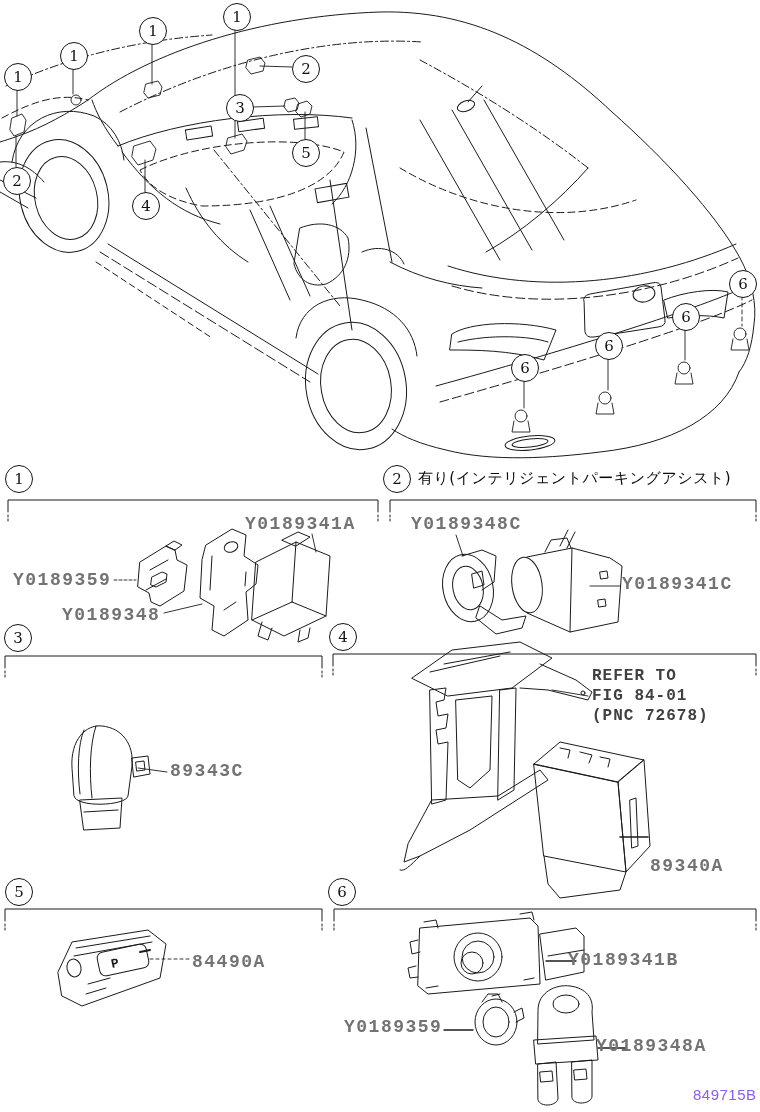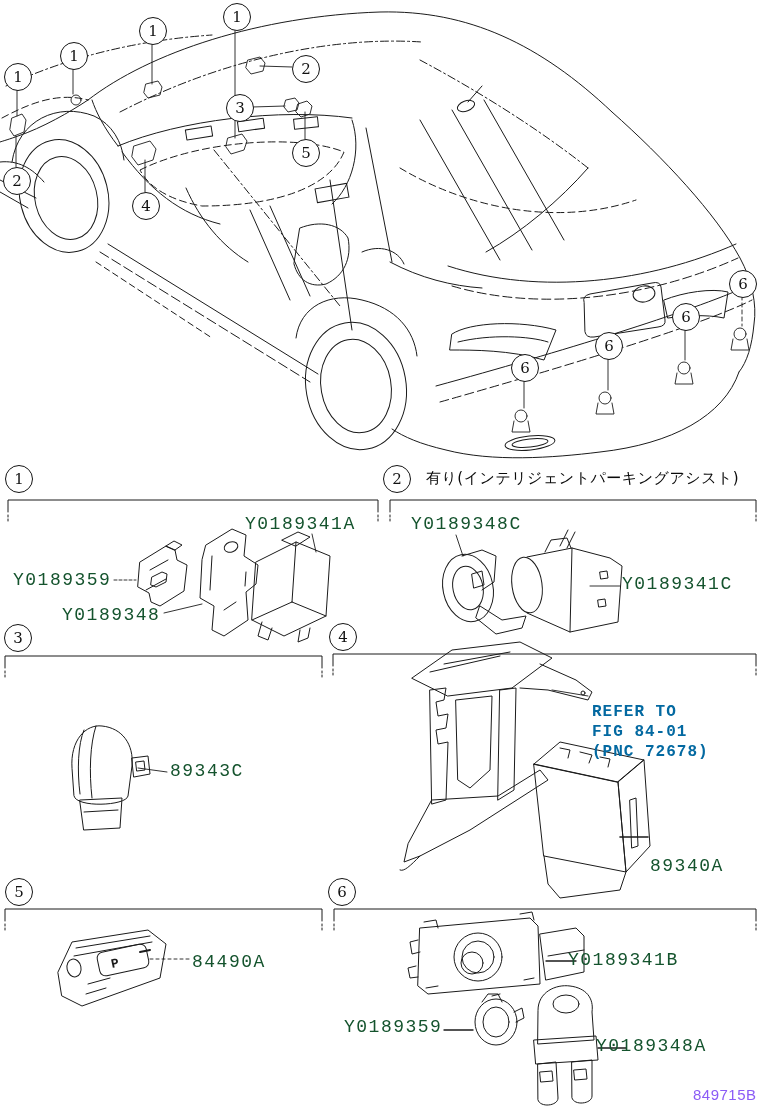--- a/index.html
+++ b/index.html
@@ -2,28 +2,28 @@
 <html><head>
 <meta charset="utf-8">
 <style>
   html,body{margin:0;padding:0;background:#fff;}
   #canvas{position:relative;width:760px;height:1112px;background:#ffffff;overflow:hidden;
           font-family:"Liberation Sans",sans-serif;}
   #art{position:absolute;left:0;top:0;}
   .co{position:absolute;width:26px;height:26px;border:1.5px solid #141414;border-radius:50%;
       background:#fff;display:flex;align-items:center;justify-content:center;
       font-family:"DejaVu Serif",serif;font-size:15px;color:#111;z-index:3;}
-  .plabel{position:absolute;white-space:nowrap;z-index:2;color:#14532d;
+  .plabel{position:absolute;white-space:nowrap;z-index:2;color:#737373;
       font-family:"Liberation Mono","DejaVu Sans Mono",monospace;
-      font-weight:400;font-size:18px;letter-spacing:1.5px;}
+      font-weight:700;font-size:18px;letter-spacing:1.5px;}
   .note-jp{position:absolute;white-space:nowrap;z-index:2;color:#0a0a0a;
-      font-family:"DejaVu Sans",sans-serif;font-size:15px;letter-spacing:.5px;margin-left:8px;}
-  .refblock{position:absolute;z-index:2;color:#0369a1;
+      font-family:"DejaVu Sans",sans-serif;font-size:15px;letter-spacing:.5px;}
+  .refblock{position:absolute;z-index:2;color:#404040;
       font-family:"Liberation Mono","DejaVu Sans Mono",monospace;
-      font-weight:700;font-size:16px;letter-spacing:1px;line-height:20px;margin-top:36px;}
+      font-weight:700;font-size:16px;letter-spacing:1px;line-height:20px;}
   .footer{position:absolute;z-index:2;color:#8b5cf6;
       font-family:"Liberation Sans",sans-serif;font-size:15px;letter-spacing:.5px;}
 </style>
 </head>
 <body>
 
 <div id="canvas">
 
 <svg id="art" width="760" height="1112" viewBox="0 0 760 1112" fill="none" stroke="#1b1b1b" stroke-width="1" stroke-linecap="round" stroke-linejoin="round">
 

